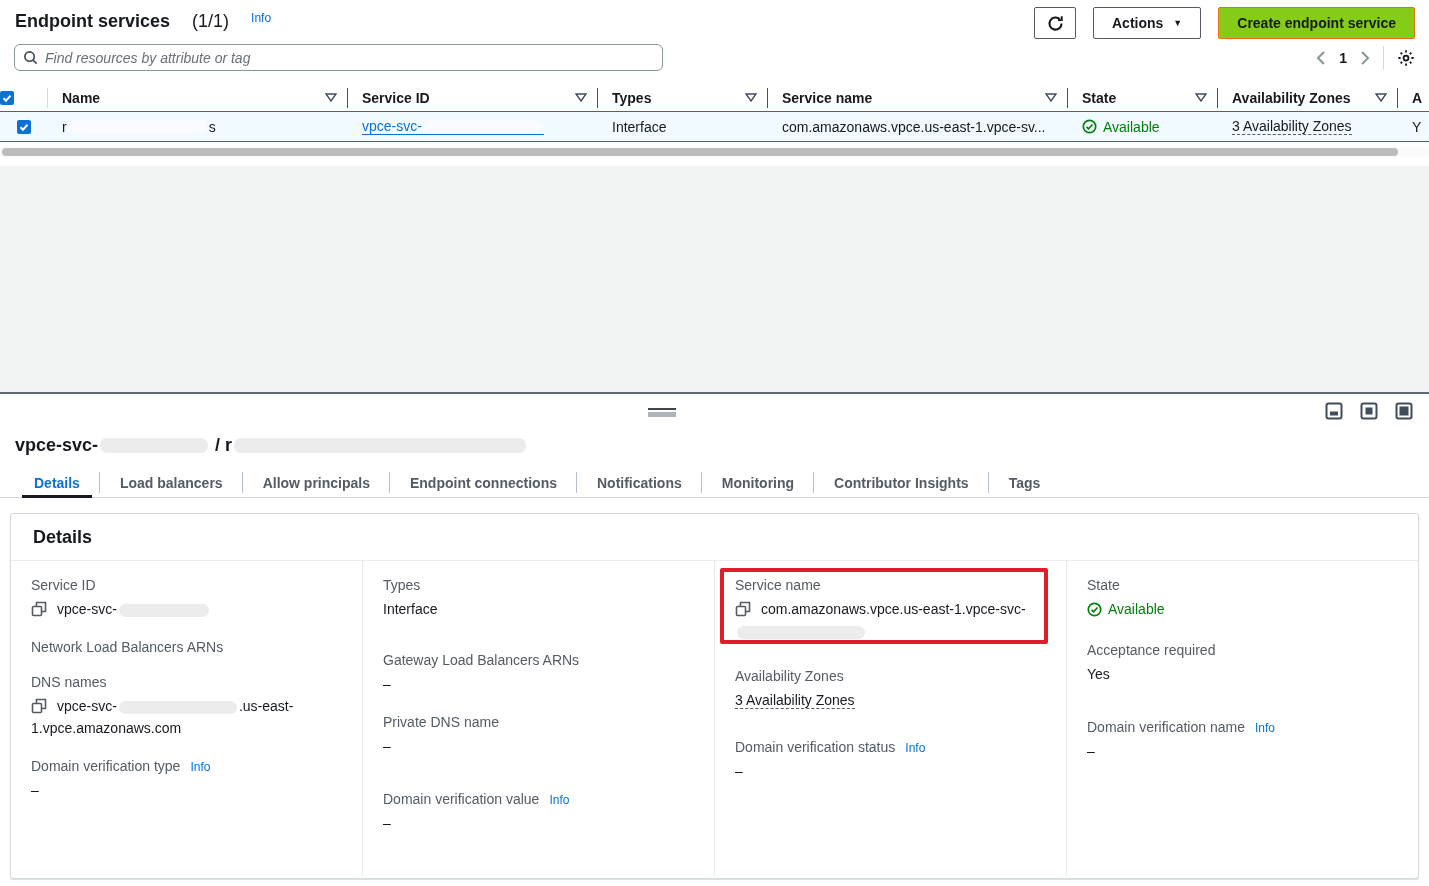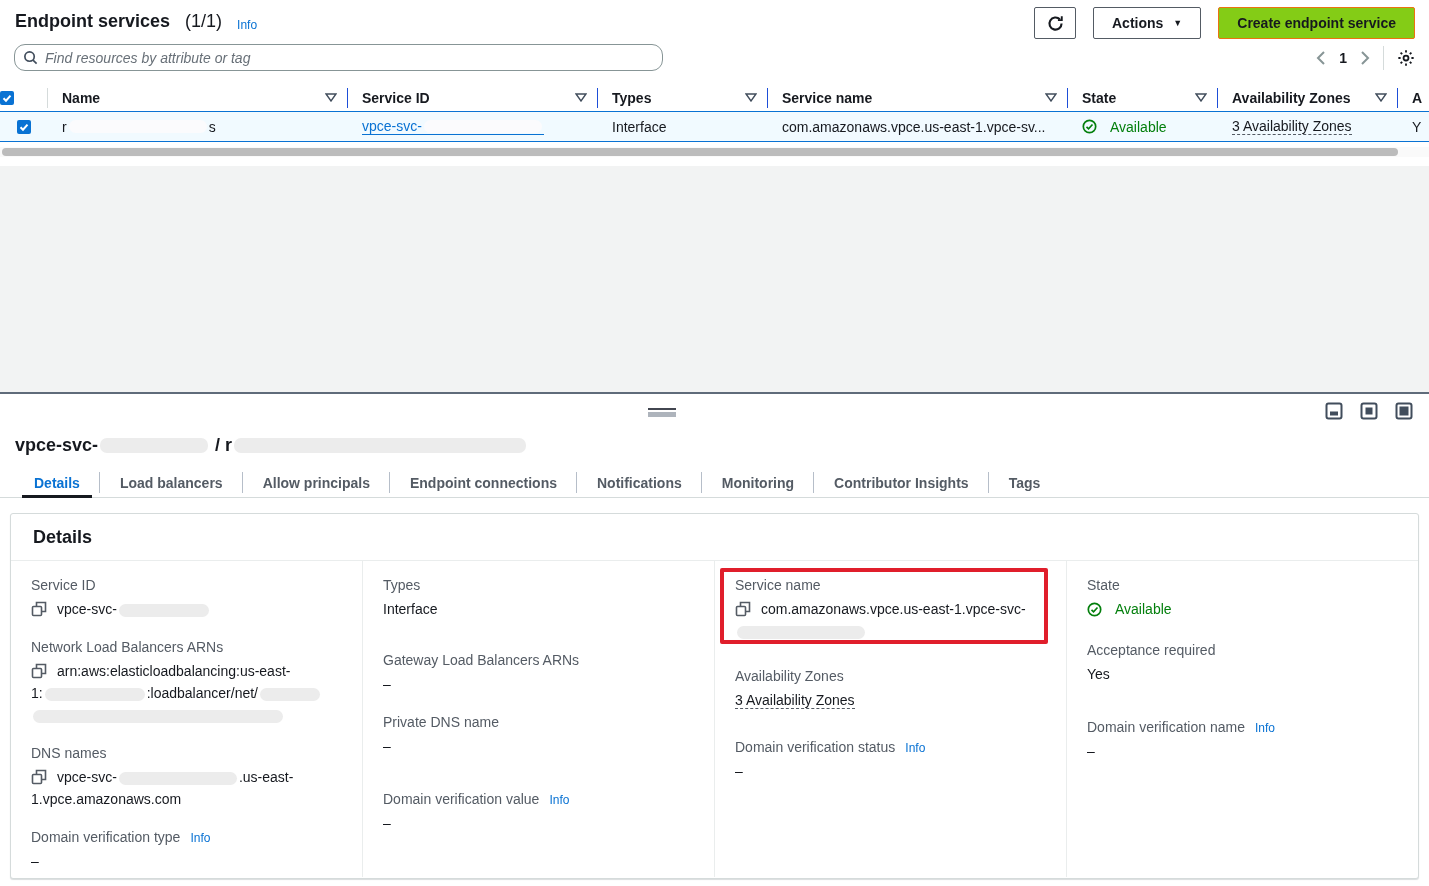--- a/index.html
+++ b/index.html
@@ -2,53 +2,53 @@
 <html><head>
 <meta charset="utf-8">
 <style>
 *{box-sizing:border-box;margin:0;padding:0}
 html,body{width:1429px;height:886px}
 body{position:relative;background:#fff;font-family:"Liberation Sans","DejaVu Sans",sans-serif;color:#16191f;font-size:14px;overflow:hidden}
 
 
 .top{position:absolute;top:0;left:0;right:0;height:392px;background:#fff}
 .gray-gap{position:absolute;top:166px;left:0;right:0;height:226px;background:#f2f3f3}
-.title-row{position:absolute;top:11px;left:15px;display:flex;align-items:flex-end;gap:15px}
+.title-row{position:absolute;top:11px;left:15px;display:flex;align-items:flex-start;gap:22px}
 .page-title{font-size:18px;font-weight:bold}
 .count{font-size:18px;font-weight:400;color:#16191f}
 .info-link{font-size:12px;font-weight:normal;color:#0972d3;text-decoration:none}
 .toolbar{position:absolute;top:7px;right:14px;display:flex;gap:17px}
 .btn{height:32px;border:1px solid #545b64;background:#fff;border-radius:2px;font-weight:bold;font-size:14px;color:#16191f;display:flex;align-items:center;justify-content:center;padding:0 18px;gap:10px;cursor:pointer;font-family:inherit}
 .btn.icon-btn{width:42px;padding:0}
 .btn.primary{background:#84cc16;border-color:#ec7211;color:#16191f}
 .caret{font-size:9px;line-height:1}
 
 .search-row{position:absolute;top:44px;left:14px}
-.search-box{width:649px;height:27px;border:1px solid #879596;border-radius:11px;background:#fff;display:flex;align-items:center;padding:0 8px;gap:7px}
+.search-box{width:649px;height:27px;border:1px solid #879596;border-radius:6px;background:#fff;display:flex;align-items:center;padding:0 8px;gap:7px}
 .search-box input{border:none;outline:none;flex:1;font-size:14px;font-style:italic;color:#16191f;background:transparent;font-family:inherit}
 .search-box input::placeholder{color:#687078;font-style:italic}
 
 .pagination{position:absolute;top:44px;right:14px;height:28px;display:flex;align-items:center;gap:13px}
 .page-num{font-weight:bold;font-size:14px}
 .pg-chev{display:flex;align-items:center;cursor:pointer}
 .pg-div{width:1px;height:24px;background:#d5dbdb}
 
 
 .tbl{position:absolute;top:84px;left:0;right:0}
 .thead{display:flex;height:27px;align-items:center}
 .trow{display:flex;height:31px;align-items:center;background:#f1faff;border-top:1px solid #0972d3;border-bottom:1px solid #0972d3}
 .c{flex:none;padding:0 10px 0 14px;display:flex;align-items:center;overflow:hidden;white-space:nowrap}
 .c0{width:48px;justify-content:center;padding:0}
 .c1{width:300px}.c2{width:250px}.c3{width:170px}.c4{width:300px}.c5{width:150px}.c6{width:180px}.c7{flex:1}
 .thead .c{font-weight:bold;justify-content:space-between;height:20px}
 .thead .c:not(.c7):not(.c0){border-right:1px solid #1d4ed8}
 .thead .c0{border-right:1px solid #d5dbdb}
 .checkbox{width:14px;height:14px;background:#0972d3;border-radius:2px;display:flex;align-items:center;justify-content:center;cursor:pointer}
 .link{color:#0972d3;text-decoration:none;border-bottom:1px solid #0972d3;display:inline-flex;align-items:center;cursor:pointer}
-.state-ok{color:#037f0c;display:inline-flex;align-items:center;gap:13px}
+.state-ok{color:#037f0c;display:inline-flex;align-items:center;gap:6px}
 .dashed{border-bottom:1px dashed #545b64;cursor:pointer}
 .ellip{max-width:100%;overflow:hidden;text-overflow:ellipsis}
 
 .hscroll{position:absolute;top:147px;left:0;right:0;height:10px;background:#fafafa}
 .hthumb{position:absolute;left:2px;top:1px;width:1396px;height:8px;background:#bcbcbc;border-radius:4px;cursor:pointer}
 
 
 .split-line{position:absolute;top:392px;left:0;right:0;height:2px;background:#5f6b7a}
 .panel{position:absolute;top:394px;left:0;right:0;bottom:0;background:#fff}
 .drag{position:absolute;top:14px;left:648px;width:28px;cursor:row-resize}
@@ -308,26 +308,20 @@
           <div class="lbl">Service ID</div>
           <div class="val">
             <svg class="copy" width="16" height="16" viewBox="0 0 16 16" fill="none" stroke="#545b64" stroke-width="1.6">
                 <rect x="1.5" y="5.5" width="9" height="9" rx="1"></rect>
                 <path d="M5.5 5.5V1.5h9v9h-4"></path>
               </svg><span>vpce-svc-</span><span class="redact" style="width:90px"></span>
           </div>
         </div>
         <div class="field">
           <div class="lbl">Network Load Balancers ARNs</div>
-          <div class="val">
-            <svg class="copy" width="16" height="16" viewBox="0 0 16 16" fill="none" stroke="#545b64" stroke-width="1.6">
-                <rect x="1.5" y="5.5" width="9" height="9" rx="1"></rect>
-                <path d="M5.5 5.5V1.5h9v9h-4"></path>
-              </svg><span>arn:aws:elasticloadbalancing:us-east-</span><br><span>1:</span><span class="redact" style="width:100px"></span><span>:loadbalancer/net/</span><span class="redact" style="width:60px"></span><br><span class="redact" style="width:250px"></span>
-          </div>
         </div>
         <div class="field">
           <div class="lbl">DNS names</div>
           <div class="val">
             <svg class="copy" width="16" height="16" viewBox="0 0 16 16" fill="none" stroke="#545b64" stroke-width="1.6">
                 <rect x="1.5" y="5.5" width="9" height="9" rx="1"></rect>
                 <path d="M5.5 5.5V1.5h9v9h-4"></path>
               </svg><span>vpce-svc-</span><span class="redact" style="width:118px"></span><span>.us-east-</span><br><span>1.vpce.amazonaws.com</span>
           </div>
         </div>

